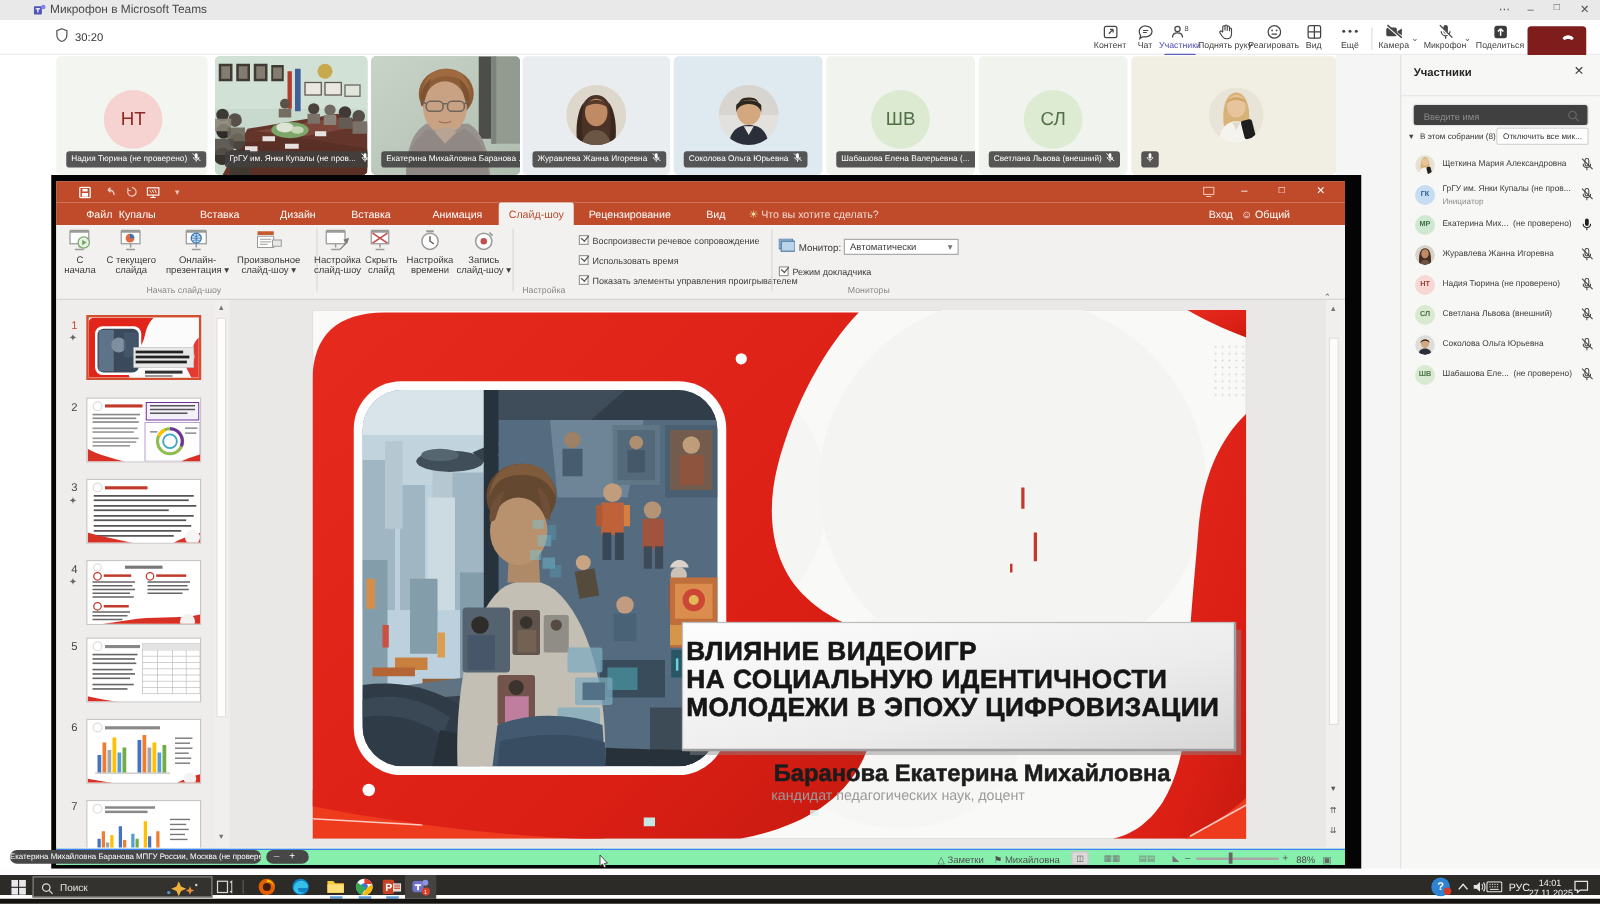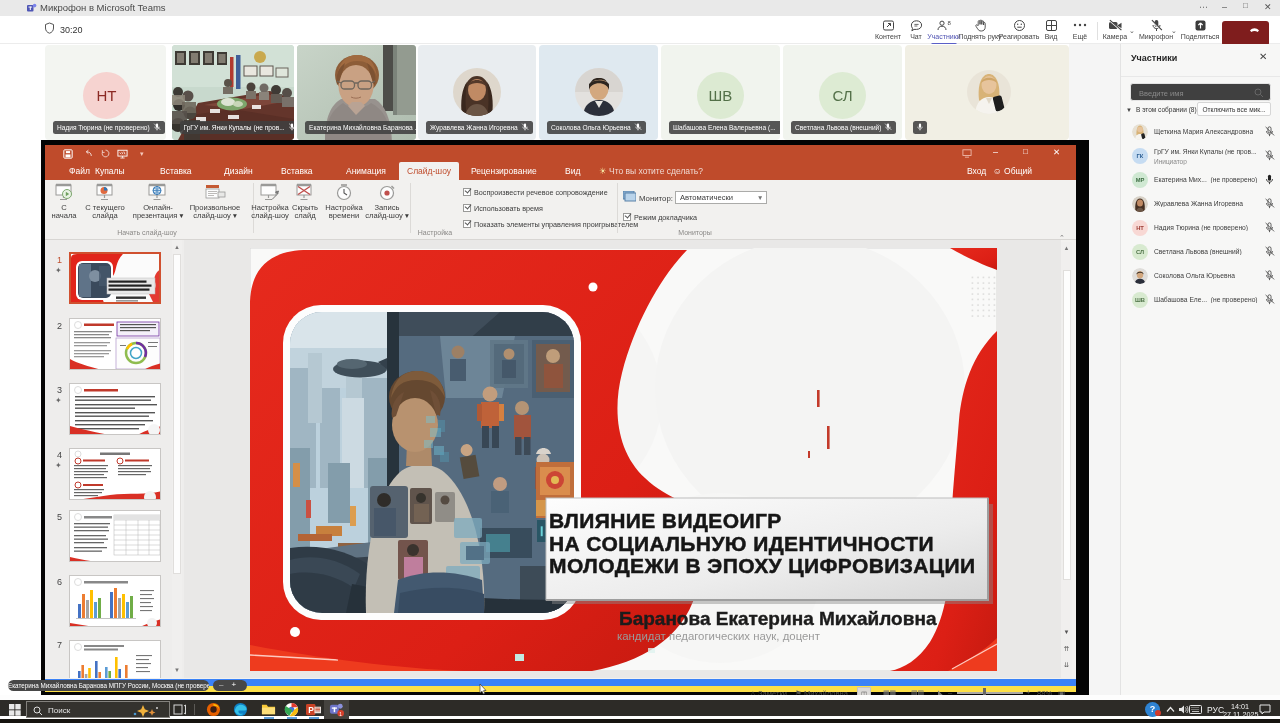--- a/index.html
+++ b/index.html
@@ -34,21 +34,21 @@
 .chk{position:absolute;font-size:7.2px;color:#3b3b3b;}
 .chk .bx{display:inline-block;width:8px;height:8px;border:1px solid #9a9a98;background:#fff;vertical-align:-1px;margin-right:3px;position:relative;}
 .chk .bx:after{content:"";position:absolute;left:1px;top:-1px;width:5px;height:3px;border-left:1.4px solid #555;border-bottom:1.4px solid #555;transform:rotate(-50deg);}
 
 #thumbs{left:0;top:95px;width:139px;height:438px;background:#eeedec;}
 .thumb{position:absolute;left:24px;width:92px;height:52px;background:#fff;border:1px solid #c8c6c4;overflow:hidden;}
 .tnum{position:absolute;left:12px;font-size:9px;color:#444;}
 .tstar{position:absolute;left:10px;font-size:8px;color:#666;}
 
 #editor{left:139px;top:95px;width:877px;height:438px;background:#e9e8e7;}
-#pstatus{left:0;top:534px;width:1031px;height:13px;background:#fde047;border-top:7px solid #3b82f6;color:#4f4f4f;font-size:7.6px;}
+#pstatus{left:0;top:534px;width:1031px;height:13px;background:#86efac;border-top:1px solid #3b82f6;color:#4f4f4f;font-size:7.6px;}
 
 #gap{left:1069px;top:44px;width:51px;height:651px;background:#f5f5f5;}
 #panel{left:1120px;top:44px;width:160px;height:651px;background:#f7f7f6;border-left:1px solid #e3e3e3;z-index:3;}
 .prow{position:absolute;left:0;width:160px;height:24px;}
 .pav{position:absolute;left:11px;top:4px;width:16px;height:16px;border-radius:50%;font-size:5.8px;font-weight:bold;text-align:center;line-height:16px;}
 .pnm{position:absolute;left:33px;top:8px;font-size:6.7px;color:#3c3c3c;white-space:nowrap;max-width:112px;overflow:hidden;}
 .pmic{position:absolute;right:6px;top:6px;}
 
 #taskbar{left:0;top:700px;width:1280px;height:16px;background:#2d2b27;z-index:5;}
 #taskbot{left:0;top:719px;width:1280px;height:4px;background:#15130f;z-index:5;}

